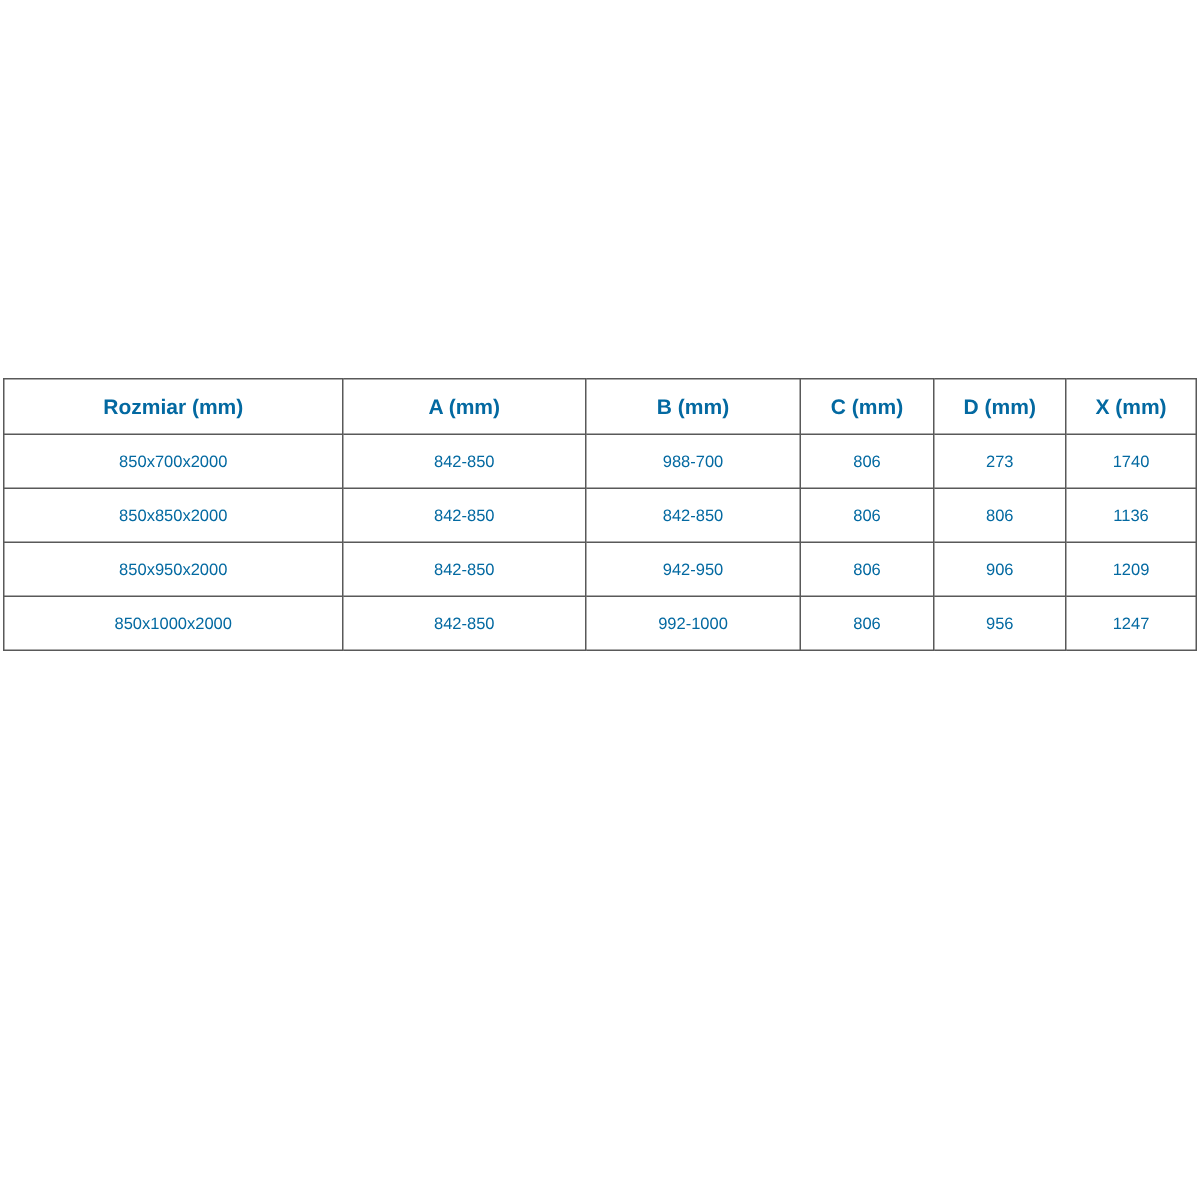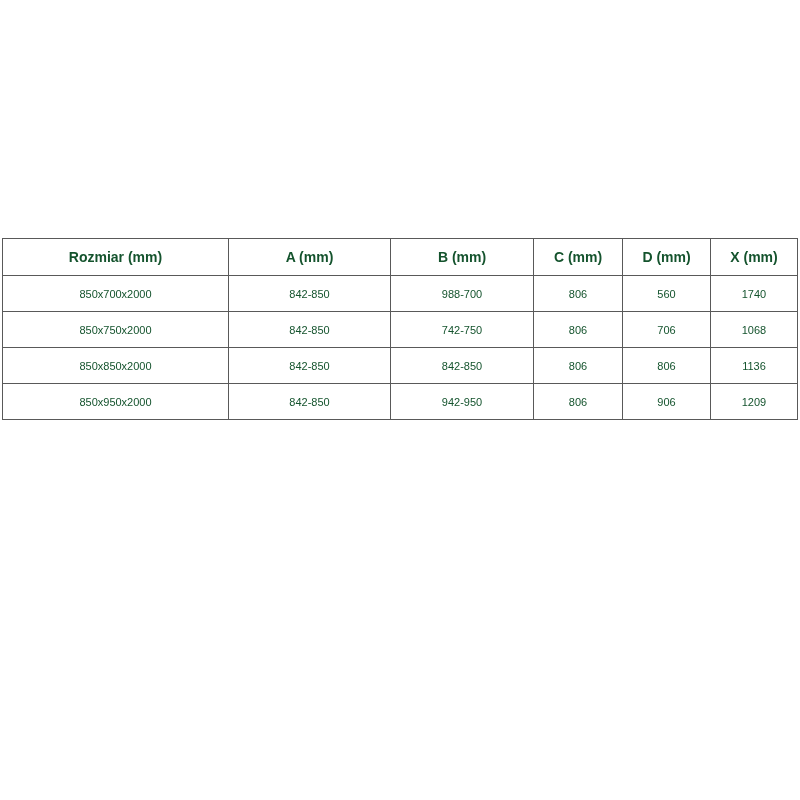--- a/index.html
+++ b/index.html
@@ -13,25 +13,25 @@
   .canvas {
     position: relative;
     width: 800px;
     height: 800px;
     background: #ffffff;
     overflow: hidden;
   }
   table.dim-table {
     position: absolute;
     left: 2px;
-    top: 238px;
+    top: 252px;
     width: 795px;
     border-collapse: collapse;
     table-layout: fixed;
-    color: #14532d;
+    color: #0369a1;
   }
   table.dim-table th,
   table.dim-table td {
     border: 1px solid #595959;
     text-align: center;
     vertical-align: middle;
     padding: 0 4px;
     background: #ffffff;
     overflow: hidden;
     white-space: nowrap;
@@ -75,42 +75,42 @@
         <th>D (mm)</th>
         <th>X (mm)</th>
       </tr>
     </thead>
     <tbody>
       <tr>
         <td>850x700x2000</td>
         <td>842-850</td>
         <td>988-700</td>
         <td>806</td>
-        <td>560</td>
+        <td>273</td>
         <td>1740</td>
-      </tr>
-      <tr>
-        <td>850x750x2000</td>
-        <td>842-850</td>
-        <td>742-750</td>
-        <td>806</td>
-        <td>706</td>
-        <td>1068</td>
       </tr>
       <tr>
         <td>850x850x2000</td>
         <td>842-850</td>
         <td>842-850</td>
         <td>806</td>
         <td>806</td>
         <td>1136</td>
       </tr>
       <tr>
         <td>850x950x2000</td>
         <td>842-850</td>
         <td>942-950</td>
         <td>806</td>
         <td>906</td>
         <td>1209</td>
       </tr>
+      <tr>
+        <td>850x1000x2000</td>
+        <td>842-850</td>
+        <td>992-1000</td>
+        <td>806</td>
+        <td>956</td>
+        <td>1247</td>
+      </tr>
     </tbody>
   </table>
 </div>
 
 </body></html>

